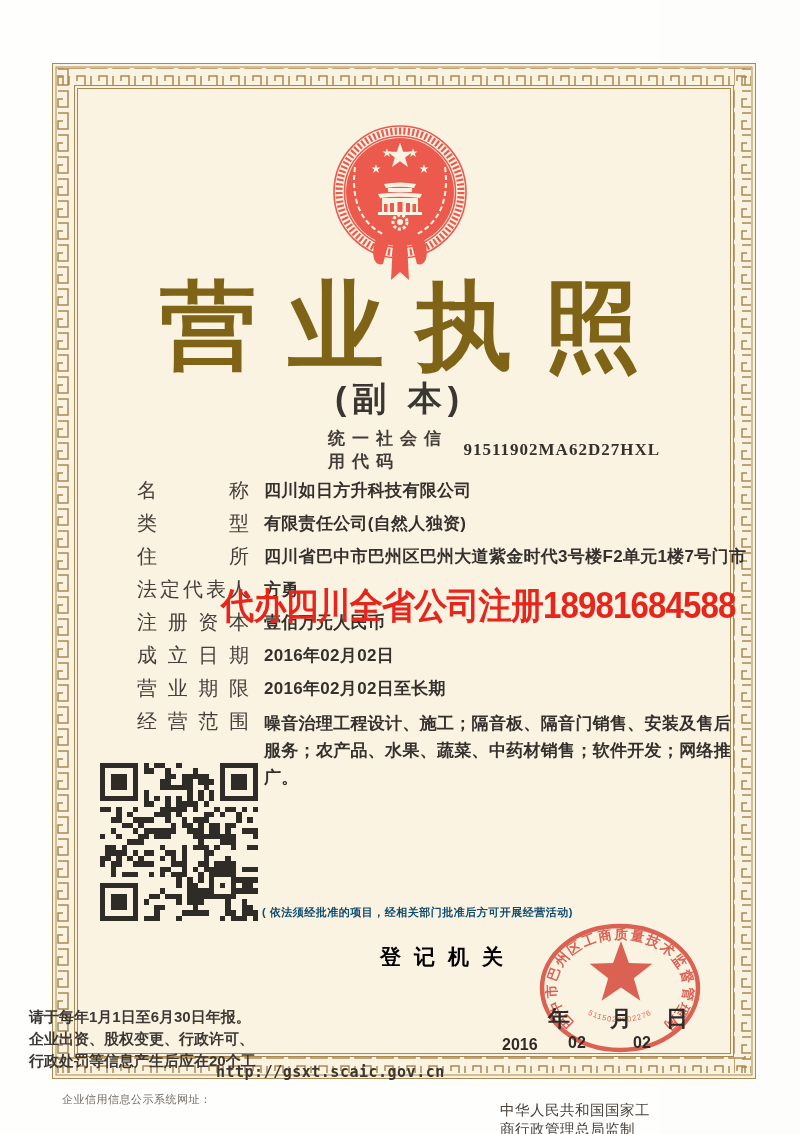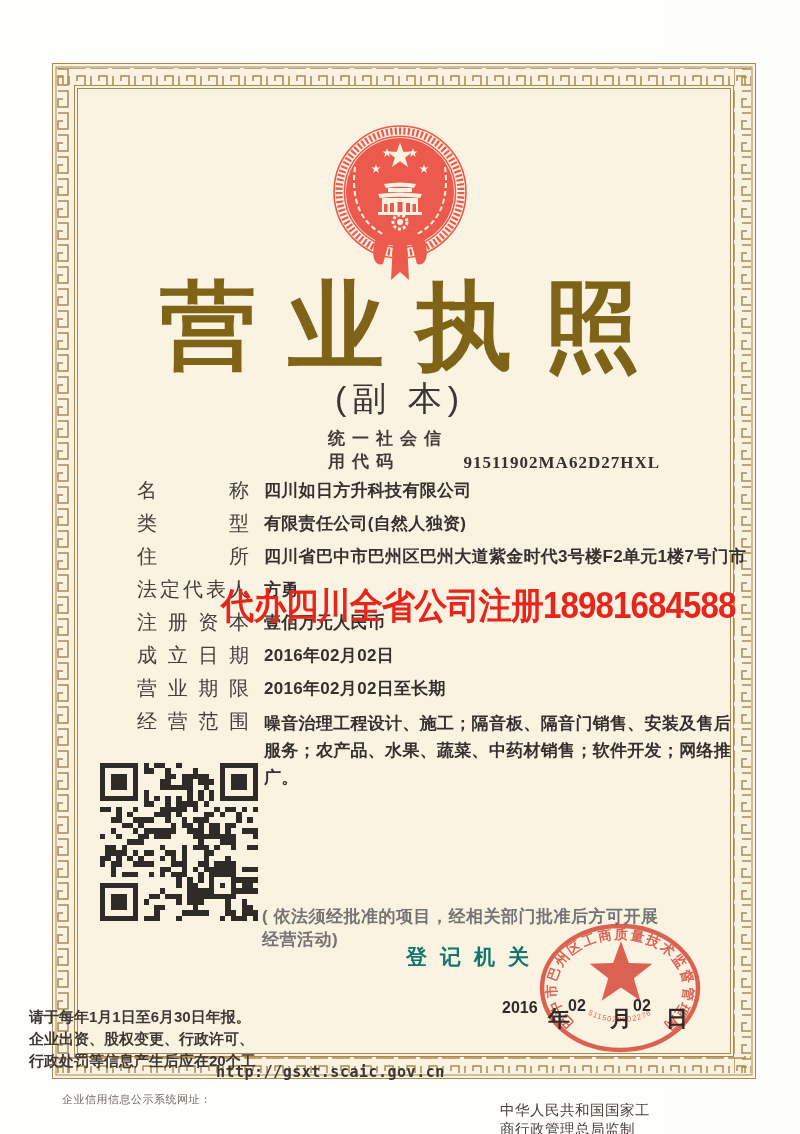--- a/index.html
+++ b/index.html
@@ -5,38 +5,38 @@
   html,body{margin:0;padding:0;}
   body{width:800px;height:1134px;background:#fdfdfb;font-family:"Liberation Sans",sans-serif;overflow:hidden;}
   .scan{position:relative;width:660px;height:1134px;background:#fefefd;}
   svg{display:block;}
   .abs{position:absolute;}
   
   .title{position:absolute;left:0;top:278px;width:800px;text-align:center;
          font-size:96px;font-weight:900;color:#7f6418;letter-spacing:32px;text-indent:32px;
          font-family:"Liberation Sans",sans-serif;line-height:1;}
   .subtitle{position:absolute;left:0;top:376px;width:800px;text-align:center;
-            font-size:34px;font-weight:400;color:#3a3632;letter-spacing:6px;}
-  .creditline{position:absolute;left:328px;top:427px;display:flex;align-items:flex-end;}
+            font-size:34px;font-weight:700;color:#3a3632;letter-spacing:6px;}
+  .creditline{position:absolute;left:328px;top:427px;display:flex;align-items:center;}
   .creditlabel{font-size:17px;font-weight:700;color:#413c38;letter-spacing:7px;}
   .creditcode{font-size:17px;font-weight:700;color:#35312d;margin-left:10px;letter-spacing:1px;
               font-family:Liberation Serif, serif;}
   
   .fields{position:absolute;left:137px;top:477px;width:606px;}
   .frow{display:flex;align-items:flex-start;height:33px;}
   .frow:last-child{height:auto;}
   .flabel{width:112px;flex:0 0 112px;font-size:20px;font-weight:500;color:#45403b;margin-right:15px;}
   [data-justify]{display:flex;justify-content:space-between;}
   .fvalue{font-size:17px;font-weight:600;color:#34302c;white-space:nowrap;padding-top:2px;letter-spacing:.3px;}
   .fvalue.wrap{white-space:normal;width:478px;line-height:27px;}
   
-  .approval{position:absolute;left:262px;top:905px;font-size:17px;font-weight:700;color:#737373;letter-spacing:.5px;}
-  .registry{position:absolute;left:380px;top:943px;font-size:21px;font-weight:600;color:#0f766e;letter-spacing:13px;white-space:nowrap;margin-left:26px;}
+  .approval{position:absolute;left:262px;top:905px;font-size:11px;font-weight:700;color:#0c4a6e;letter-spacing:.5px;}
+  .registry{position:absolute;left:380px;top:943px;font-size:21px;font-weight:600;color:#000000;letter-spacing:13px;white-space:nowrap;}
   .dt{position:absolute;color:#2e2a27;white-space:nowrap;}
-  .dt.num{font-size:16px;font-weight:700;}
+  .dt.num{font-size:16px;font-weight:700;margin-top:37px;}
   .dt.unit{font-size:22px;font-weight:600;}
   
   .notice{position:absolute;left:29px;top:1006px;font-size:15px;font-weight:600;color:#3b3733;line-height:22px;}
   .notice div{white-space:nowrap;}
   .sitelabel{position:absolute;left:62px;top:1092px;font-size:11px;color:#6f6961;letter-spacing:.5px;}
   .siteurl{position:absolute;left:216px;top:1063px;font-size:15px;font-weight:700;color:#3a3631;
            font-family:"DejaVu Sans Mono",monospace;letter-spacing:.5px;}
   .issuer{position:absolute;left:500px;top:1089px;font-size:14.5px;color:#474139;letter-spacing:.5px;margin-top:12px;}
   
   .sealsvg{position:absolute;left:0;top:0;mix-blend-mode:multiply;pointer-events:none;}

